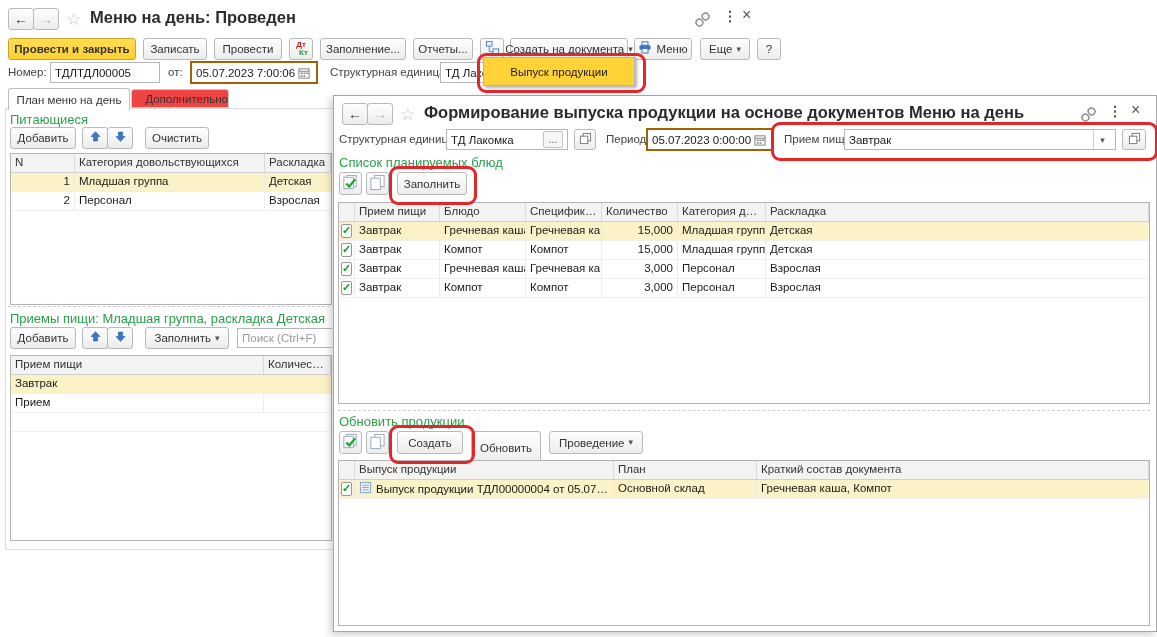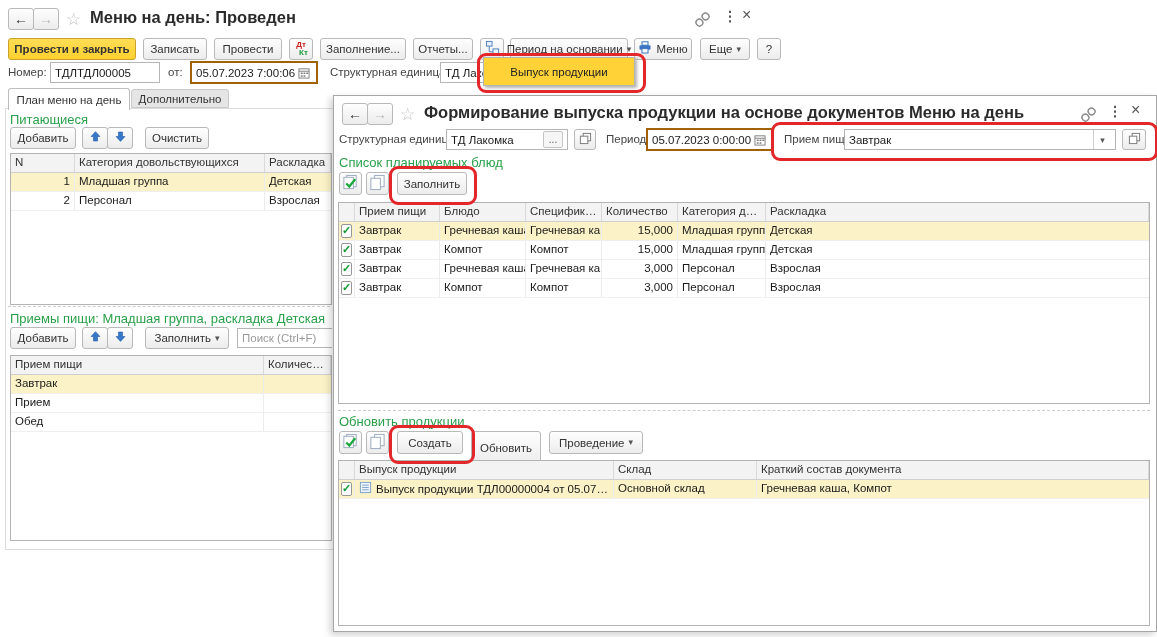--- a/index.html
+++ b/index.html
@@ -40,21 +40,21 @@
         border:1px solid #a6a6a6;box-shadow:-3px 3px 7px rgba(0,0,0,0.18);z-index:10;}
   .ddi{position:absolute;left:483px;top:57px;width:150px;height:27px;background:#ffd338;border:1px solid #b5b5b5;
        box-shadow:2px 2px 3px rgba(0,0,0,0.3);display:flex;align-items:center;justify-content:center;
        font-size:11.5px;color:#222;z-index:6;}
   .navglyph{font-size:14px;font-weight:bold;}
   .dim{color:#b8b8b8;}
   .winctl{position:absolute;color:#555;cursor:default;}
   .tab{position:absolute;box-sizing:border-box;display:flex;align-items:center;justify-content:center;
        font-size:11.5px;color:#333;}
   .tab.active{background:#fff;border:1px solid #bdbdbd;border-bottom:none;border-radius:3px 3px 0 0;z-index:3;}
-  .tab.inactive{background:#e5e5e5;border:1px solid #c9c9c9;border-radius:3px 3px 0 0;}
+  .tab.inactive{background:#ef4444;border:1px solid #c9c9c9;border-radius:3px 3px 0 0;justify-content:flex-end;}
   .frame{position:absolute;border:1px solid #dcdcdc;}
   .clip{position:absolute;overflow:hidden;}
   input.search{position:absolute;box-sizing:border-box;border:1px solid #b5b5b5;height:20px;
        font-family:"Liberation Sans",sans-serif;font-size:11.5px;padding:0 4px;color:#222;}
   input.search::placeholder{color:#9a9a9a;}
   .dtkt{display:flex;flex-direction:column;align-items:center;line-height:1;font-size:8px;font-weight:bold;}
   .dtkt .dt{color:#cc2222;}
   .dtkt .kt{color:#1f9b3a;margin-left:5px;}
 </style>
 </head>
@@ -106,21 +106,21 @@
   <div class="btn iconbtn" style="left:480px;top:38px;width:24px;height:22px;">
     <span class="g">
       <svg width="15" height="15" viewBox="0 0 16 16">
           <rect x="1.5" y="1.5" width="6" height="5" fill="#eaf1fb" stroke="#4a7ebb"></rect>
           <path d="M4.5 6.5 V12.5 H8.5" fill="none" stroke="#4a7ebb"></path>
           <rect x="8.5" y="9.5" width="6" height="5" fill="#eaf1fb" stroke="#4a7ebb"></rect>
         </svg>
     </span>
   </div>
   <div class="btn" style="left:510px;top:38px;width:118px;height:22px;">
-    <span>Период на основании</span>
+    <span>Создать на документа</span>
     <span class="g" style="font-size:9px;color:#555;">▾</span>
   </div>
   <div class="btn" style="left:634px;top:38px;width:58px;height:22px;">
     <span class="g">
       <svg width="14" height="13" viewBox="0 0 14 13">
           <rect x="4" y="0.8" width="6" height="3.4" fill="#fff" stroke="#3c76c2"></rect>
           <rect x="1.5" y="4.2" width="11" height="4.6" rx="1" fill="#3c76c2"></rect>
           <rect x="4" y="7.6" width="6" height="4.4" fill="#fff" stroke="#3c76c2"></rect>
         </svg>
     </span>
@@ -239,21 +239,20 @@
       </div>
       <div class="trow sel">
         <div class="tc" style="width:253px;">Завтрак</div>
           <div class="tc last"></div>
       </div>
       <div class="trow">
         <div class="tc" style="width:253px;">Прием</div>
           <div class="tc last"></div>
       </div>
       <div class="trow">
-        <div class="tc" style="width:253px;">Обед</div>
           <div class="tc last"></div>
       </div>
     </div>
   </div>
 
   <div class="win2">
 
     <div class="btn navbtn" style="left:8px;top:7px;width:26px;height:22px;">
       <span class="g navglyph">←</span>
     </div>
@@ -420,21 +419,21 @@
     </div>
     <div class="btn" style="left:215px;top:335px;width:94px;height:23px;">
       <span>Проведение</span>
       <span class="g" style="font-size:9px;color:#555;">▾</span>
     </div>
 
     <div class="tbl" style="left:4px;top:364px;width:812px;height:166px;">
       <div class="trow thead">
         <div class="tc" style="width:16px;"></div>
         <div class="tc" style="width:259px;">Выпуск продукции</div>
-        <div class="tc" style="width:143px;">Склад</div>
+        <div class="tc" style="width:143px;">План</div>
         <div class="tc last">Краткий состав документа</div>
       </div>
       <div class="trow sel">
         <div class="tc cbc" style="width:16px;">
             <span class="cb">✓</span>
           </div>
         <div class="tc" style="width:259px;display:flex;align-items:center;gap:4px;">
           <span class="g">
             <svg width="13" height="13" viewBox="0 0 14 14">
                 <rect x="1.5" y="1.5" width="11" height="11" fill="#eef4fb" stroke="#7aa0cc"></rect>

